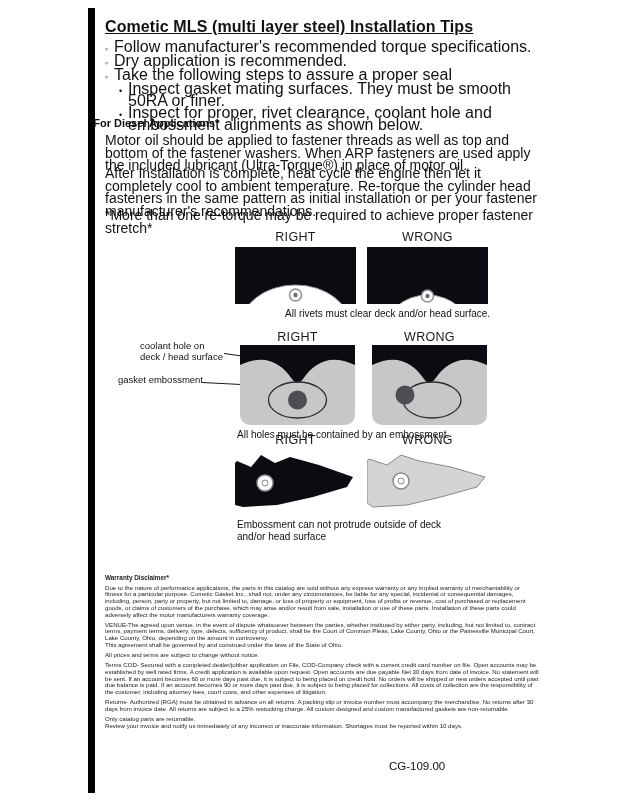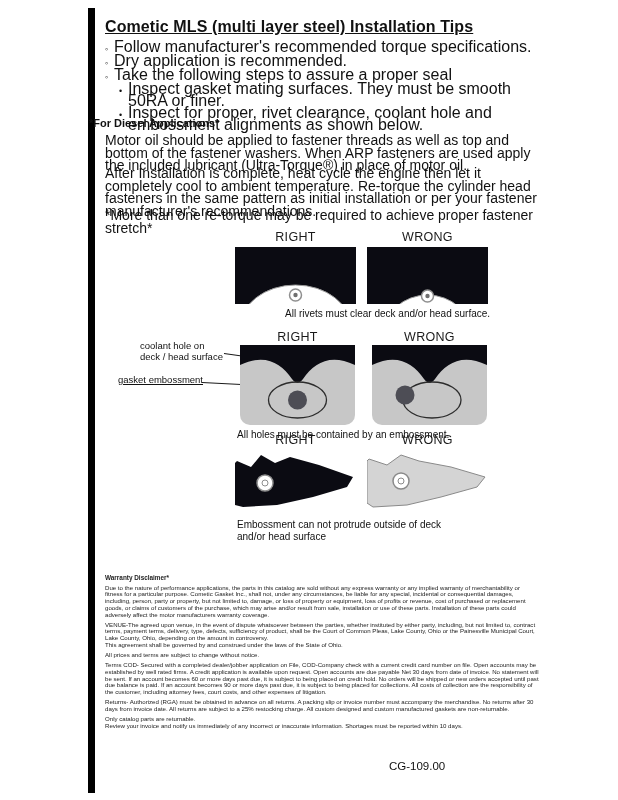--- a/index.html
+++ b/index.html
@@ -92,21 +92,21 @@
     </svg>
   </div>
   <div class="caption" style="left:237px;top:308px;margin-left:48px;">All rivets must clear deck and/or head surface.</div>
 
   <div class="dlabel" style="left:240px;top:330px;width:115px;">RIGHT</div>
   <div class="dlabel" style="left:372px;top:330px;width:115px;">WRONG</div>
 
   <div class="ann-label" style="left:140px;top:341px;">coolant hole on
 deck / head surface</div>
   <div class="ann-line" style="left:224px;top:353px;width:62px;transform:rotate(8deg);"></div>
-  <div class="ann-label" style="left:118px;top:375px;text-decoration:underline;">gasket embossment</div>
+  <div class="ann-label" style="left:118px;top:375px;">gasket embossment</div>
   <div class="ann-line" style="left:202px;top:382px;width:94px;transform:rotate(3deg);"></div>
 
   <div class="diag" style="left:240px;top:345px;">
     <svg width="115" height="80" viewBox="0 0 115 80">
       <rect width="115" height="80" rx="10" fill="#c7c7c7"></rect>
       <path d="M0,0 H115 V20 C90,8 74,18 63,34 C59,39 56,39 52,34 C41,18 25,8 0,20 Z" fill="#0b0b12"></path>
       <ellipse cx="57.5" cy="55" rx="29" ry="18" fill="none" stroke="#2c2c2c" stroke-width="1.3"></ellipse>
       <circle cx="57.5" cy="55" r="9.5" fill="#4d4d55"></circle>
     </svg>
   </div>

